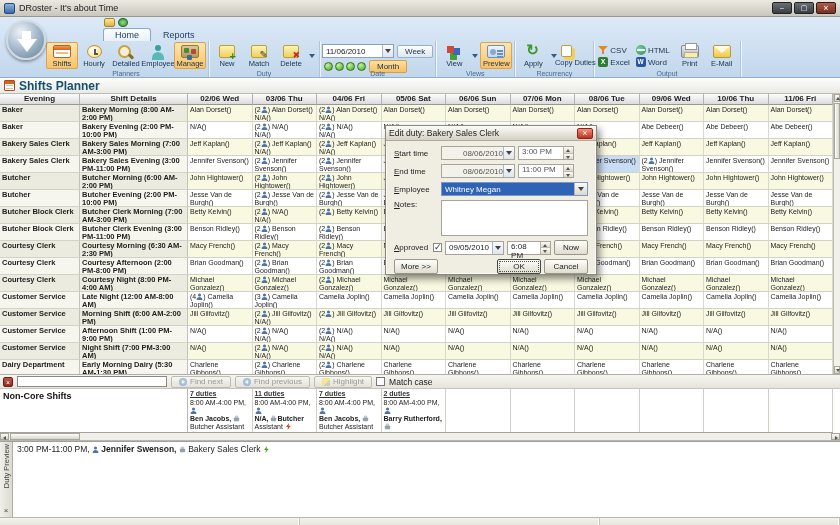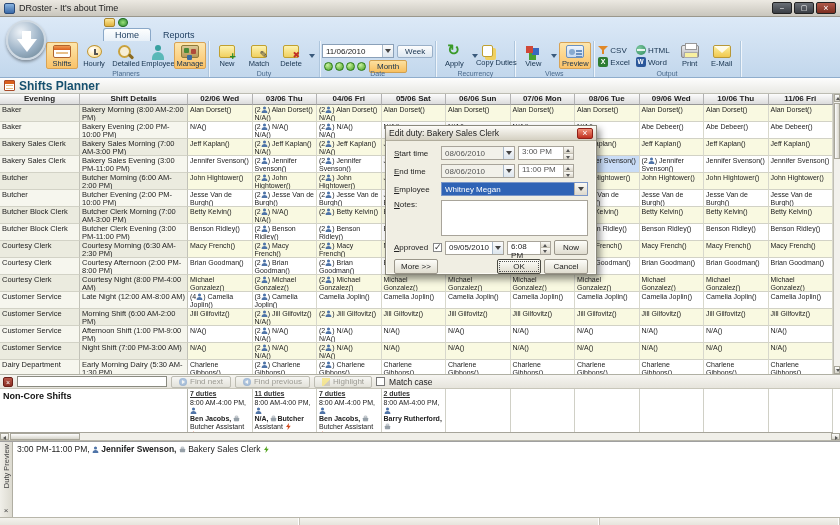--- a/index.html
+++ b/index.html
@@ -117,21 +117,21 @@
 
   
   .grid{position:relative;height:280px;}
   .ghead,.grow{display:grid;grid-template-columns:80px 108px repeat(10,1fr);width:833px;}
   .ghead{height:11px;}
   .gh{background:linear-gradient(#fcfcfc,#dcdcdc);border-right:1px solid #b2b2b2;border-bottom:1px solid #979797;
     font-size:8px;font-weight:bold;color:#222;text-align:center;line-height:10px;overflow:hidden;white-space:nowrap;}
   .gbody{height:269px;overflow:hidden;}
   .grow{height:17px;}
   .gc{font-size:7px;line-height:7.5px;padding:1px 2px;overflow:hidden;border-right:1px solid #d8d8cc;border-bottom:1px solid #d2d2c6;color:#222;}
-  .gc.pos,.gc.shift{font-size:7.5px;font-weight:normal;border-right:1px solid #c2c2b8;}
+  .gc.pos,.gc.shift{font-size:7.5px;font-weight:bold;border-right:1px solid #c2c2b8;}
   .grow.odd .pos,.grow.odd .shift{background:#ebebdf;}
   .grow.even .pos,.grow.even .shift{background:#f6f6ee;}
   .grow.odd .cell{background:#f9f9e1;}
   .grow.even .cell{background:#ffffff;}
   .gc.cell.sel{background:#c9dcf6 !important;}
   .badge{white-space:nowrap;}
   .nm{display:block;}
   .svgi{vertical-align:-1px;}
   .vscroll{position:absolute;right:0;top:0;width:7px;height:280px;background:#f2f1ec;border-left:1px solid #c0beb4;}
   .vsa{position:absolute;left:0;right:0;height:8px;background:linear-gradient(#fdfdfd,#d8d6cc);border:1px solid #a8a69a;}
@@ -196,21 +196,21 @@
   .dclose{margin-left:auto;width:16px;height:11px;border-radius:2px;background:linear-gradient(#f09078,#c03020);
     border:1px solid #902018;color:#fff;font-size:9px;line-height:9px;text-align:center;}
   .dclose::before{content:"×";}
   .dbody{padding:5px 8px 4px;display:flex;flex-direction:column;gap:4px;font-size:8px;color:#222;height:134px;}
   .drow{display:flex;align-items:center;gap:3px;}
   .drow label{width:44px;flex:none;}
   .mnem{display:inline-block;}
   .mnem::first-letter{text-decoration:underline;}
   .dcombo{width:74px;height:14px;border:1px solid #a8a49a;background:#fff;display:flex;align-items:center;justify-content:space-between;padding-left:3px;}
   .dcombo.small{width:62px;}
-  .dim{background:#f2f1ea;color:#555;}
+  .dim{background:#f2f1ea;color:#555;justify-content:flex-end;}
   .dspin{width:56px;height:14px;border:1px solid #a8a49a;background:#fff;display:flex;align-items:flex-start;justify-content:space-between;padding-left:3px;}
   .dspin.small{width:46px;}
   .spin{width:10px;height:100%;border-left:1px solid #b8b4aa;display:flex;flex-direction:column;flex:none;}
   .su,.sd{flex:1;background:linear-gradient(#fbfaf6,#dcd8cc);position:relative;}
   .su{border-bottom:1px solid #c0bcb0;}
   .su::before{content:"";position:absolute;left:2px;top:2px;border-left:2px solid transparent;border-right:2px solid transparent;border-bottom:3px solid #555;}
   .sd::before{content:"";position:absolute;left:2px;top:2px;border-left:2px solid transparent;border-right:2px solid transparent;border-top:3px solid #555;}
   .dselect{flex:1;height:14px;border:1px solid #7a96c8;display:flex;}
   .dsel-text{flex:1;background:#2f63b5;color:#fff;padding:1.5px 3px;overflow:hidden;white-space:nowrap;}
   .dsel-btn{width:13px;background:linear-gradient(#fbfaf6,#dcd8cc);border-left:1px solid #b8b4aa;display:flex;align-items:center;justify-content:center;flex:none;}
@@ -310,46 +310,46 @@
             <span class="gdot"></span>
             <span class="gdot"></span>
             <span class="gdot"></span>
           </span>
           <span class="wkbtn active">Month</span>
         </div>
       </div>
       <div class="rglabel">Date</div>
     </div>
     <div class="rgroup">
-      <div class="rgb" id="g-recurrency">
-          <div class="bb">
-            <span class="bi bi-apply"></span>
-            <span class="bl">Apply</span>
-          </div>
-          <span class="caret"></span>
-          <div class="bb">
-            <span class="bi bi-copy"></span>
-            <span class="bl">Copy Duties</span>
-          </div>
-        </div>
-      <div class="rglabel">Recurrency</div>
-    </div>
-    <div class="rgroup">
       <div class="rgb" id="g-views">
           <div class="bb">
             <span class="bi bi-view"></span>
             <span class="bl">View</span>
           </div>
           <span class="caret"></span>
           <div class="bb active">
             <span class="bi bi-preview"></span>
             <span class="bl">Preview</span>
           </div>
         </div>
       <div class="rglabel">Views</div>
+    </div>
+    <div class="rgroup">
+      <div class="rgb" id="g-recurrency">
+          <div class="bb">
+            <span class="bi bi-apply"></span>
+            <span class="bl">Apply</span>
+          </div>
+          <span class="caret"></span>
+          <div class="bb">
+            <span class="bi bi-copy"></span>
+            <span class="bl">Copy Duties</span>
+          </div>
+        </div>
+      <div class="rglabel">Recurrency</div>
     </div>
     <div class="rgroup">
       <div class="out-small" id="g-output-small">
           <div class="os">
             <span class="si si-csv"></span>
             <span>CSV</span>
           </div>
           <div class="os">
             <span class="si si-xls"></span>
             <span>Excel</span>

